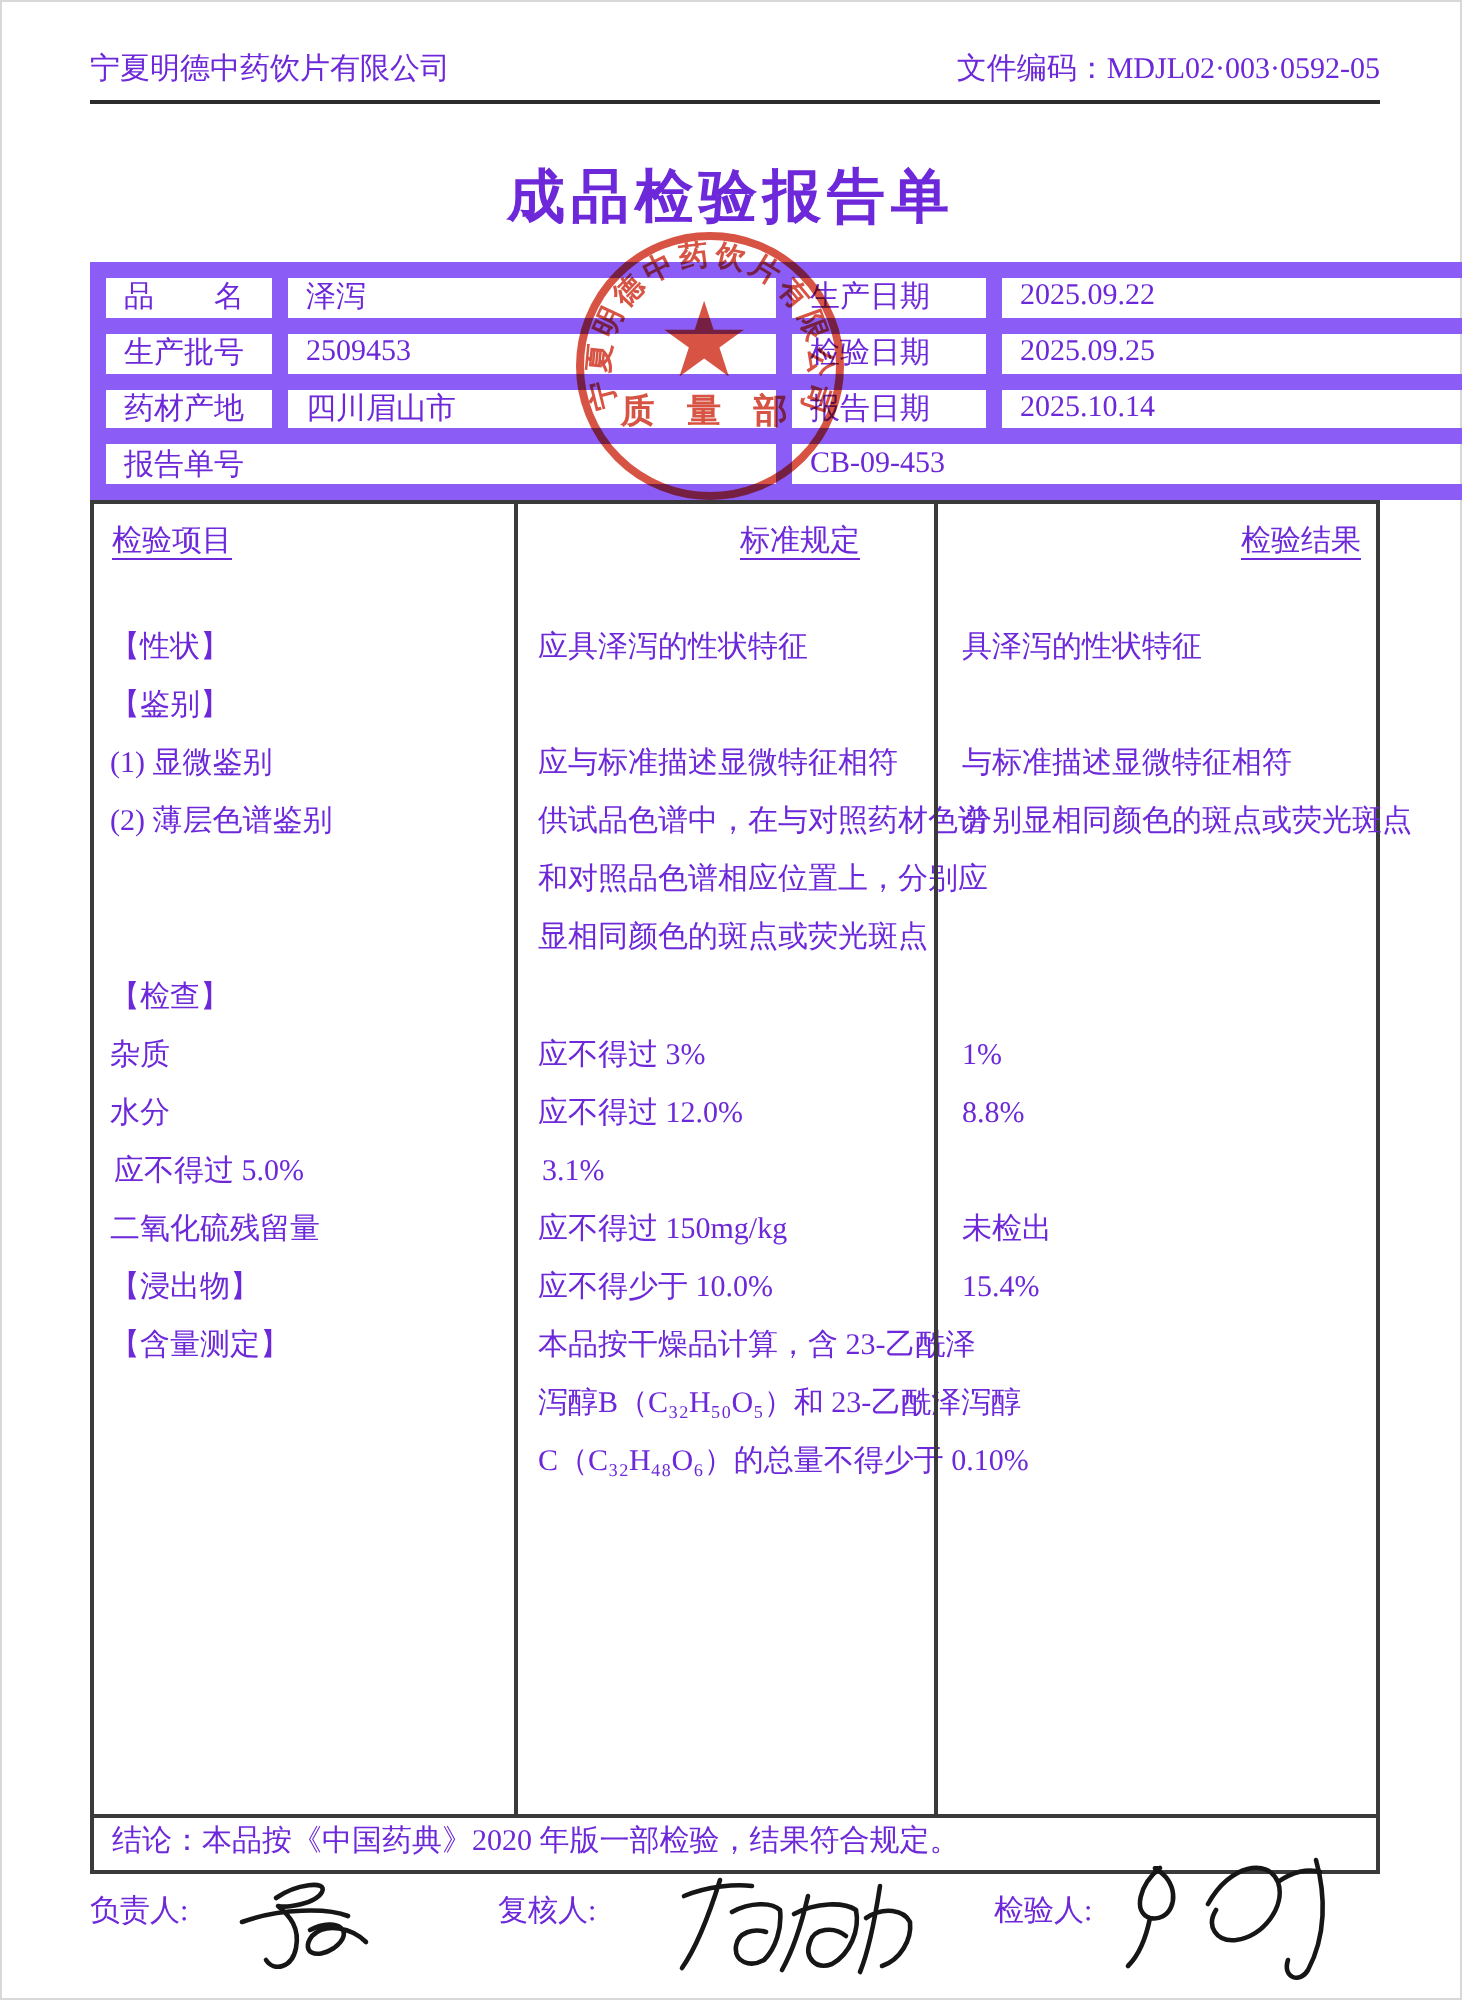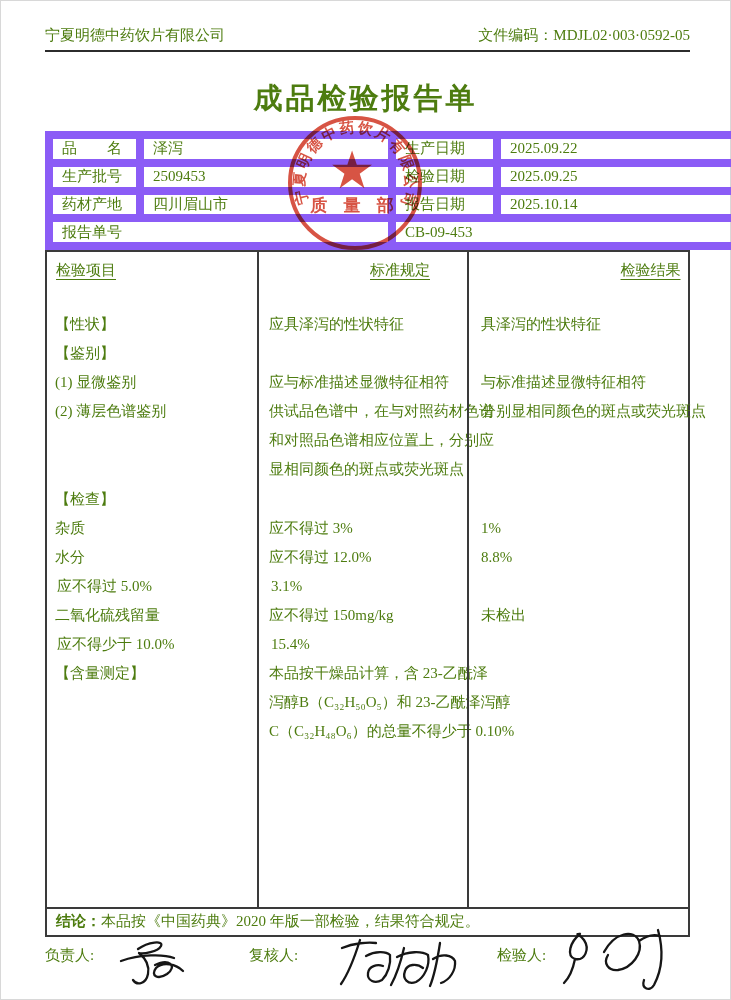--- a/index.html
+++ b/index.html
@@ -1,17 +1,17 @@
 <!DOCTYPE html>
 <html><head>
 <meta charset="utf-8">
 <style>
   html,body{margin:0;padding:0;background:#e8e8e8;}
   .page{position:relative;width:731px;height:1000px;background:#ffffff;margin:0 auto;
-        font-family:"Liberation Serif","DejaVu Serif",serif;color:#4d7c0f;overflow:hidden;
+        font-family:"Liberation Serif","DejaVu Serif",serif;color:#6d28d9;overflow:hidden;
         box-shadow:inset 0 0 0 1px #d8d8d8;}
 
   
   .doc-header{position:absolute;left:45px;width:645px;top:26px;display:flex;
               justify-content:space-between;font-size:15px;line-height:18px;}
   .header-rule{position:absolute;left:45px;width:645px;top:50px;height:2px;background:#2c2c2c;}
   .title{position:absolute;left:0;right:0;top:79px;margin:0;text-align:center;
          font-size:29px;font-weight:bold;letter-spacing:3px;}
 
   
@@ -34,21 +34,21 @@
   .mrow{display:grid;grid-template-columns:212px 210px 219px;}
   .cell .line{height:29.1px;line-height:29.1px;white-space:nowrap;}
   .cell.item{padding-left:8px;}
   .cell.std{padding-left:10px;}
   .cell.res{padding-left:12px;}
 
   
   .conclusion{position:absolute;left:45px;top:909px;width:645px;height:28px;
               box-sizing:border-box;border:2px solid #3a3a3a;border-top:none;
               line-height:25px;padding-left:9px;font-size:15px;white-space:nowrap;}
-  .conclusion .lbl{font-weight:bold;}
+  .conclusion .lbl{font-weight:normal;}
   .sign-row{position:absolute;left:45px;top:946px;width:645px;font-size:15px;}
   .sign-label{position:absolute;top:0;white-space:nowrap;}
   .sl1{left:0px}.sl2{left:204px}.sl3{left:452px}
   .sig{position:absolute;}
   .sig path{fill:none;stroke:#161616;stroke-width:2.3;stroke-linecap:round;stroke-linejoin:round;}
   .sg1{left:110px;top:933px}.sg2{left:330px;top:928px}.sg3{left:558px;top:922px}
 
   
   .stamp{position:absolute;mix-blend-mode:multiply;opacity:.88;}
   .stamp-top{left:282px;top:108px;}
@@ -188,20 +188,23 @@
             <div class="line">二氧化硫残留量</div>
           </div>
           <div class="cell std">
             <div class="line">应不得过 150mg/kg</div>
           </div>
           <div class="cell res">
             <div class="line">未检出</div>
           </div>
         </div>
         <div class="mrow">
+          <div class="cell item">
+            <div class="line">【浸出物】</div>
+          </div>
           <div class="cell std">
             <div class="line">应不得少于 10.0%</div>
           </div>
           <div class="cell res">
             <div class="line">15.4%</div>
           </div>
         </div>
         <div class="mrow">
           <div class="cell item">
             <div class="line">【含量测定】</div>

